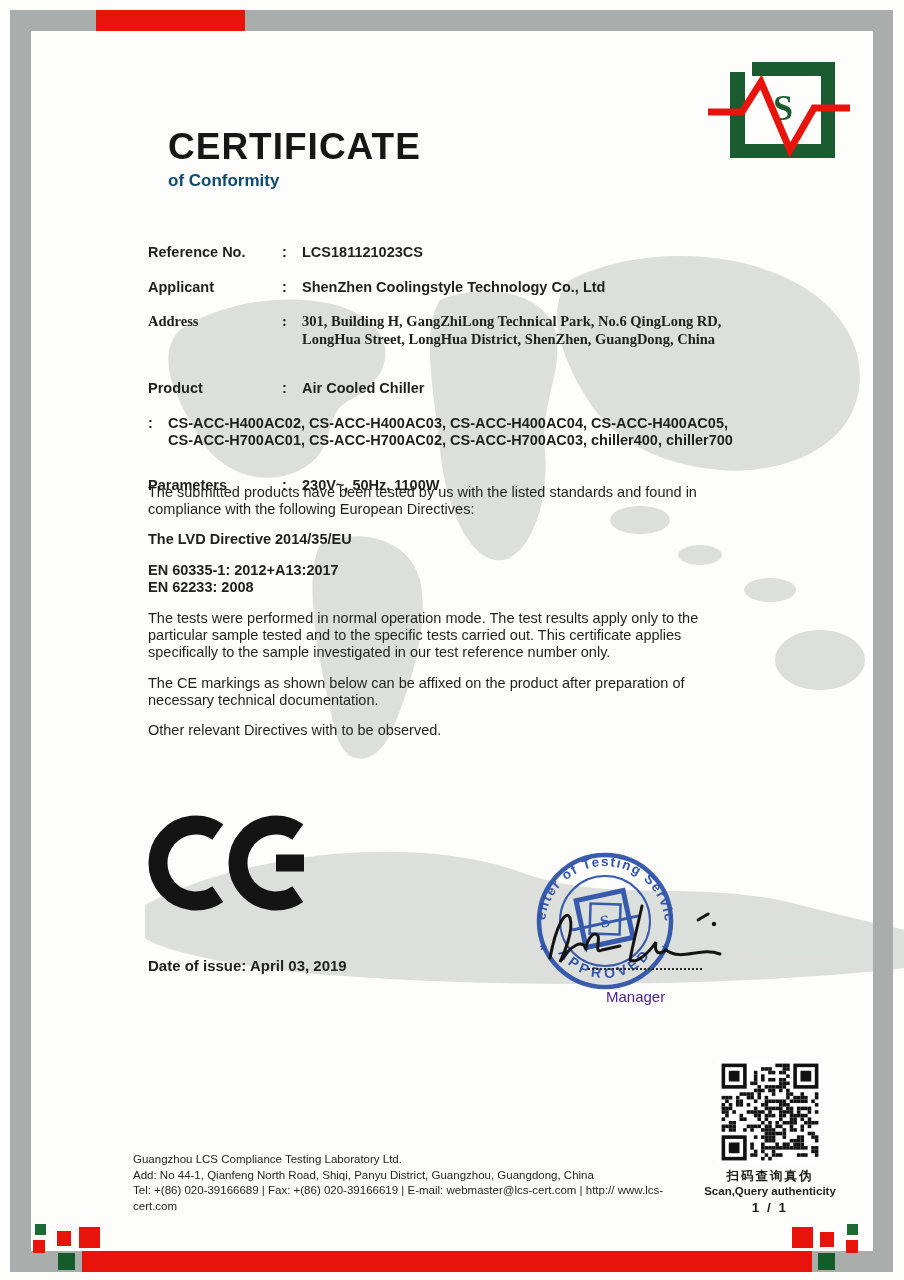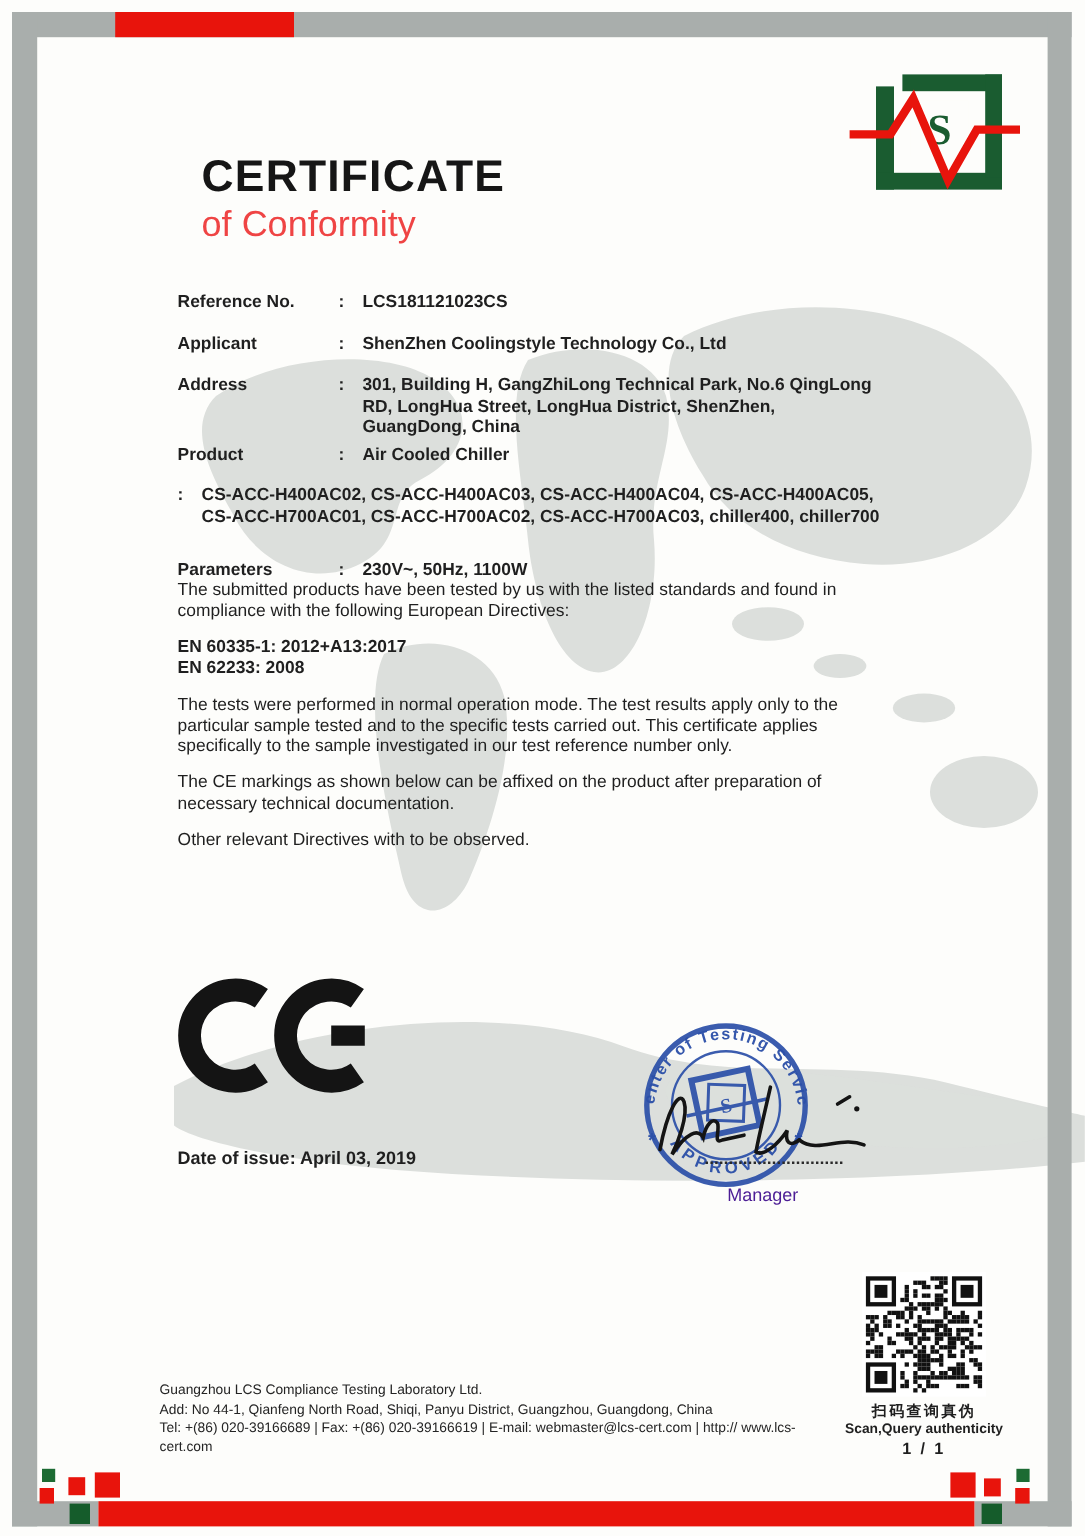--- a/index.html
+++ b/index.html
@@ -12,28 +12,28 @@
   .frame { position:absolute; background:#a9aeac; }
   .frame-red { position:absolute; background:#e8140c; }
   .sq { position:absolute; }
   
   #watermark { position:absolute; left:0; top:0; z-index:0; }
   
   .content { position:absolute; z-index:2; }
   #logo-lcs { left:704px; top:56px; }
   #title-block { left:168px; top:126px; }
   #title-block .t1 { font-size:37px; font-weight:bold; letter-spacing:1px; color:#161616; }
-  #title-block .t2 { font-size:30px; font-weight:normal; margin-top:3px; color:#ef4444; }
+  #title-block .t2 { font-size:17px; font-weight:bold; margin-top:3px; color:#0c4a6e; }
   #fields { left:148px; top:244px; width:588px; font-size:14.5px; line-height:17.5px; }
   .row { display:flex; margin-bottom:17px; font-weight:bold; }
   .row .lbl { width:134px; flex:none; }
   .row .colon { width:20px; flex:none; }
   .row .val { flex:1; }
   .row.gap-lg { margin-bottom:27px; }
-  .row.gap-md { margin-bottom:5px; }
+  .row.gap-md { margin-bottom:32px;font-family:Liberation Serif, serif; }
   #paragraphs { left:148px; top:484px; width:584px; font-size:14.5px; line-height:17.2px; }
   #paragraphs p { margin-bottom:13px; }
   #paragraphs .bold { font-weight:bold; }
   #paragraphs .std { margin-bottom:0; }
   #paragraphs .std-last { margin-bottom:14px; }
   #ce-mark { left:146px; top:810px; }
   #date-line { left:148px; top:957px; font-size:15px; font-weight:bold; }
   #stamp-group { left:520px; top:838px; width:230px; height:170px; }
   #stamp-group svg { position:absolute; }
   #seal-svg { left:0; top:0; }
@@ -128,20 +128,21 @@
   </div>
   <div class="row">
     <span class="lbl">Parameters</span>
     <span class="colon">:</span>
     <span class="val">230V~, 50Hz, 1100W</span>
   </div>
 </div>
 
 <div class="content" id="paragraphs">
   <p>The submitted products have been tested by us with the listed standards and found in compliance with the following European Directives:</p>
+  <p class="bold">The LVD Directive 2014/35/EU</p>
   <p class="bold std">EN 60335-1: 2012+A13:2017</p>
   <p class="bold std-last">EN 62233: 2008</p>
   <p>The tests were performed in normal operation mode. The test results apply only to the particular sample tested and to the specific tests carried out. This certificate applies specifically to the sample investigated in our test reference number only.</p>
   <p>The CE markings as shown below can be affixed on the product after preparation of necessary technical documentation.</p>
   <p>Other relevant Directives with to be observed.</p>
 </div>
 
 <svg class="content" id="ce-mark" width="170" height="106" viewBox="0 0 170 106">
   <path d="M71.8 21.9 A38 38 0 1 0 71.8 84.1" fill="none" stroke="#141414" stroke-width="19"></path>
   <path d="M151.8 21.9 A38 38 0 1 0 151.8 84.1" fill="none" stroke="#141414" stroke-width="19"></path>

